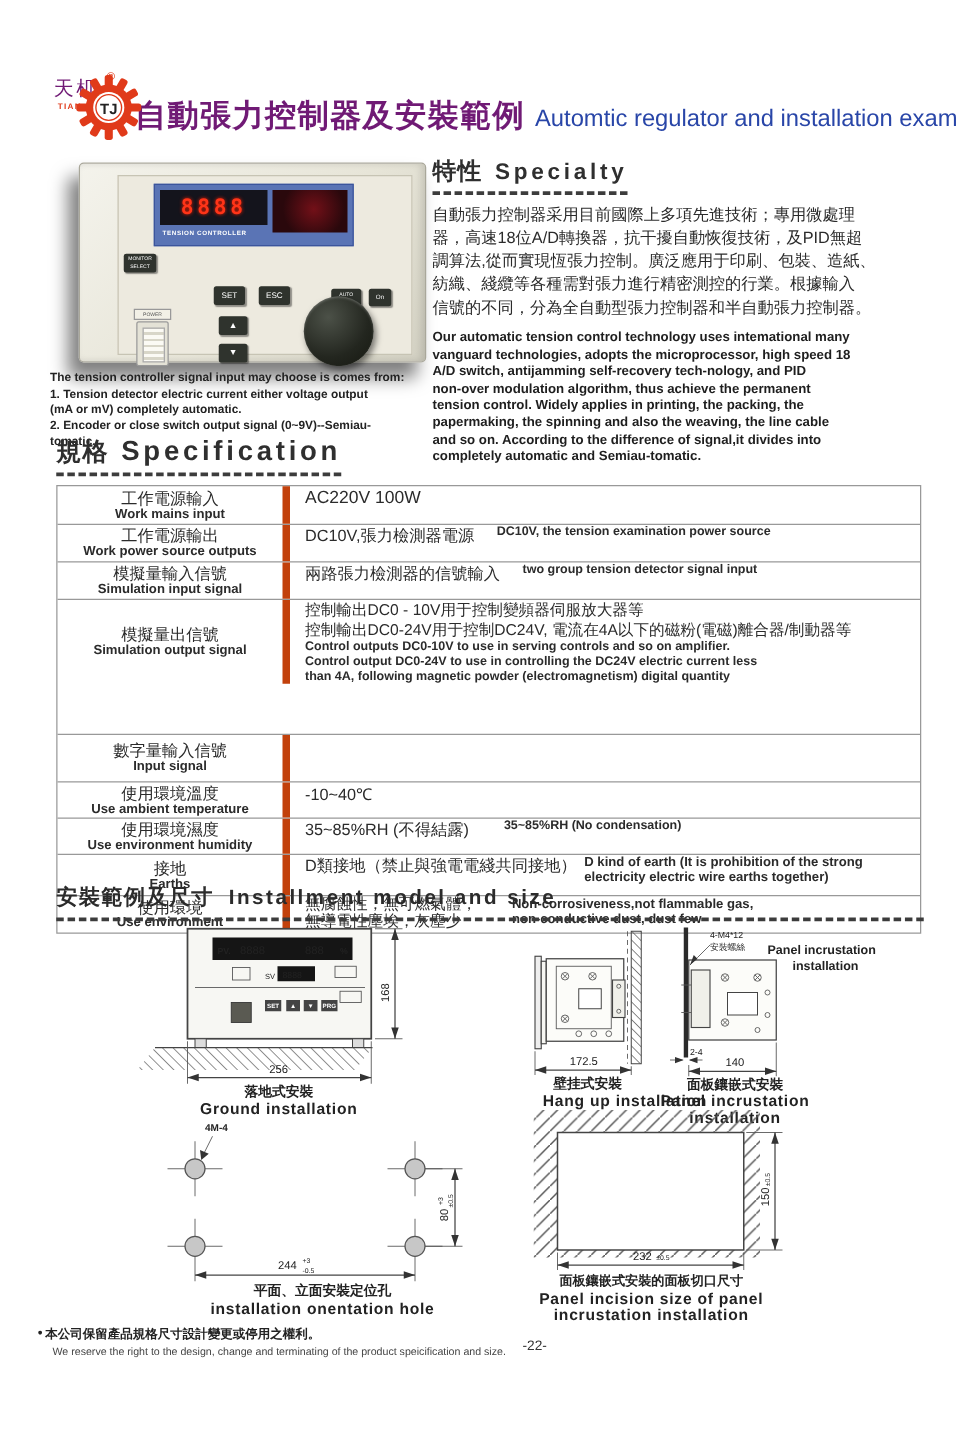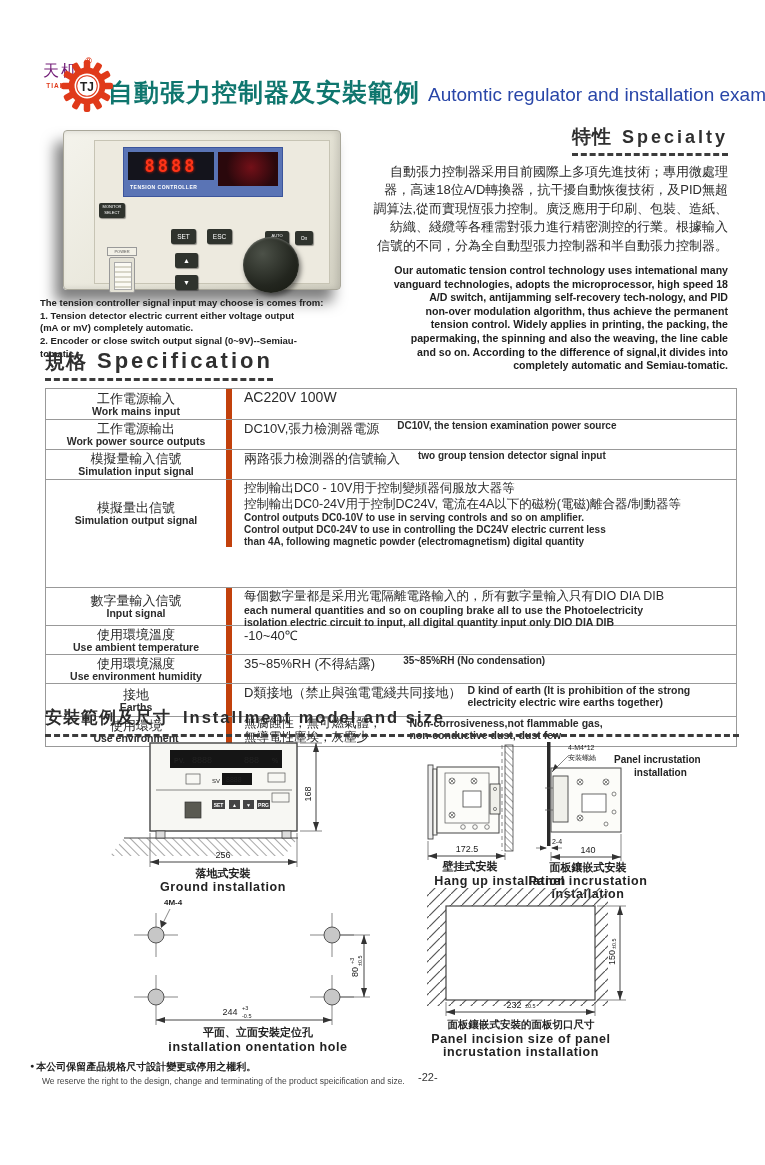--- a/index.html
+++ b/index.html
@@ -6,21 +6,21 @@
   body { background:#888; font-family:"Liberation Sans", sans-serif; }
   .page { position:relative; width:765px; height:1165px; background:#ffffff; margin:0 auto; overflow:hidden; color:#2b2b2b; }
 
   
   .hdr { position:absolute; left:28px; top:60px; display:flex; align-items:flex-start; }
   .logo { position:relative; width:66px; text-align:center; }
   .logo .reg { position:absolute; right:2px; top:-4px; color:#e03a1a; font-size:9px; font-weight:bold; }
   .logo-cn { color:#701a75; font-size:16px; font-weight:normal; letter-spacing:2px; margin-top:1px; }
   .logo-en { color:#e03a1a; font-size:6.5px; font-weight:bold; letter-spacing:1px; }
   .titles { margin-left:14px; margin-top:16px; white-space:nowrap; }
-  .title-cn { color:#0f766e; font-size:25px; font-weight:bold; letter-spacing:1px; }
+  .title-cn { color:#701a75; font-size:25px; font-weight:bold; letter-spacing:1px; }
   .title-en { color:#2946a8; font-size:19px; margin-left:8px; }
 
   
   .photo { position:absolute; left:55px; top:126px; width:292px; height:170px; }
   .dev-body { position:absolute; left:8px; top:4px; width:278px; height:160px; border-radius:4px;
     background:linear-gradient(135deg,#f4f3ec 0%,#e7e5d8 55%,#d2d0c2 100%);
     border:1px solid #a9a79a; box-shadow:-8px 12px 14px rgba(0,0,0,0.5), inset -3px 0 6px rgba(0,0,0,0.12); }
   .dev-panel { position:absolute; left:30px; top:9px; width:236px; height:144px; background:#edeadf; border:1px solid #c7c4b4; }
   .disp { position:absolute; left:28px; top:6px; width:160px; height:50px; background:#5a74b5; border:1px solid #3c559c; }
   .disp-digits { position:absolute; left:4px; top:4px; width:86px; height:28px; background:#14141c; color:#ff3418;
@@ -40,21 +40,21 @@
     background:radial-gradient(circle at 35% 30%, #4c5148 0%, #23261f 60%, #15170f 100%);
     box-shadow:2px 3px 5px rgba(0,0,0,0.5), inset 0 1px 2px rgba(255,255,255,0.25); }
   .power-lbl { position:absolute; left:12px; top:106px; width:30px; text-align:center; font-size:4px; color:#555; border:0.5px solid #999; padding:1px 0; background:#f2f0e6; }
   .power-sw { position:absolute; left:14px; top:116px; width:26px; height:36px; background:#e4e2d6; border:1px solid #999; border-radius:2px; }
   .power-sw::after { content:""; position:absolute; left:4px; top:4px; width:16px; height:26px; background:repeating-linear-gradient(180deg,#fbfaf4 0 3px,#d8d6c8 3px 5px); border:1px solid #aaa; }
 
   
   .caption { position:absolute; left:40px; top:297px; width:330px; font-size:9.5px; font-weight:bold; color:#222; line-height:1.33; white-space:pre-line; }
 
   
-  .specialty { position:absolute; left:324px; top:124px; width:404px;text-align:right; }
+  .specialty { position:absolute; left:346px; top:124px; width:404px; }
   .sec-head { display:inline-block; font-weight:bold; color:#2f2f2f; border-bottom:3px dashed #3c3c3c; padding-bottom:3px; }
   .sec-head .cn { font-size:19px; letter-spacing:1px; }
   .sec-head .en { font-size:18px; letter-spacing:3px; margin-left:10px; }
   .sp1 { margin-top:7px; font-size:13px; line-height:1.42; white-space:pre-line; }
   .sp2 { margin-top:9px; font-size:13px; line-height:1.4; white-space:pre-line; }
   .sp3 { margin-top:9px; font-size:10.6px; font-weight:bold; line-height:1.28; white-space:pre-line; color:#1e1e1e; }
 
   
   .spec-head { position:absolute; left:45px; top:348px; }
   .spec-head .cn { font-size:20px; } .spec-head .en { font-size:22px; }
@@ -238,27 +238,20 @@
             <div class="en-sm pre">Control outputs DC0-10V to use in serving controls and so on amplifier.
 Control output DC0-24V to use in controlling the DC24V electric current less
 than 4A, following magnetic powder (electromagnetism) digital quantity</div>
           </div>
         </div>
     </div>
     <div class="srow r38">
       <div class="scell-l">
           <span class="lcn">數字量輸入信號</span>
           <span class="len">Input signal</span>
-        </div>
-      <div class="scell-r">
-          <div class="stack">
-            <div class="cn-sm pre">每個數字量都是采用光電隔離電路輸入的，所有數字量輸入只有DIO DIA DIB</div>
-            <div class="en-md pre">each numeral quantities and so on coupling brake all to use the Photoelectricity
-isolation electric circuit to input, all digital quantity input only DIO DIA DIB</div>
-          </div>
         </div>
     </div>
     <div class="srow r29">
       <div class="scell-l">
           <span class="lcn">使用環境溫度</span>
           <span class="len">Use ambient temperature</span>
         </div>
       <div class="scell-r">
           <span class="vcn">-10~40℃</span>
         </div>

